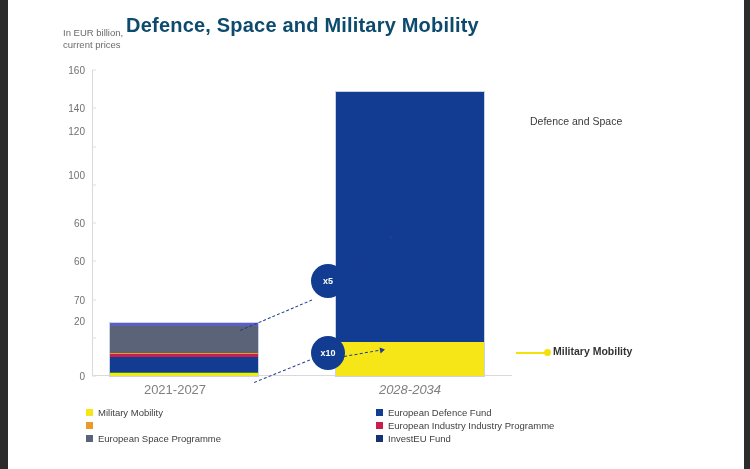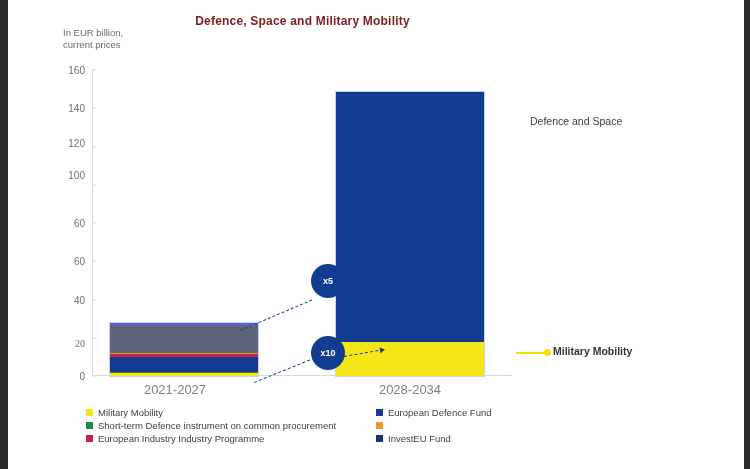--- a/index.html
+++ b/index.html
@@ -35,23 +35,23 @@
     height: 469px;
     background: #ffffff;
   }
 
   .chart-title {
     position: absolute;
     left: 0;
     top: 14px;
     width: 589px;
     text-align: center;
-    font-size: 12px;
+    font-size: 20px;
     font-weight: bold;
-    color: #7f1d1d;
+    color: #0c4a6e;
     letter-spacing: .2px;
   }
 
   .axis-note {
     position: absolute;
     left: 55px;
     top: 27px;
     font-size: 9.5px;
     color: #6b6b6b;
     line-height: 12px;
@@ -109,21 +109,21 @@
 
   .cat-label {
     position: absolute;
     top: 382px;
     font-size: 13px;
     color: #808080;
     text-align: center;
     width: 160px;
   }
   .cat-label.c1 { left: 87px; }
-  .cat-label.c2 { left: 322px; }
+  .cat-label.c2 { left: 322px; font-style: italic; }
 
   
   .badge {
     position: absolute;
     border-radius: 50%;
     background: #123c91;
     color: #ffffff;
     font-size: 9px;
     font-weight: bold;
     display: flex;
@@ -210,31 +210,31 @@
 
     <div class="axis-note">In EUR billion,
 current prices</div>
 
     <div class="plot" id="plot">
       <div class="axis-line-y"></div>
       <div class="axis-line-x"></div>
       <div id="ticks">
           <div class="tick" style="top: 306px;">0</div>
           <div class="tickmark" style="top: 306px;"></div>
-          <div class="tick" style="top: 273px; font-family: Liberation Serif, serif;">20</div>
+          <div class="tick" style="top: 251px;">20</div>
           <div class="tickmark" style="top: 267.75px;"></div>
-          <div class="tick" style="top: 229.5px;">40</div>
+          <div class="tick" style="top: 229.5px;">70</div>
           <div class="tickmark" style="top: 229.5px;"></div>
           <div class="tick" style="top: 191.25px;">60</div>
           <div class="tickmark" style="top: 191.25px;"></div>
           <div class="tick" style="top: 153px;">60</div>
           <div class="tickmark" style="top: 153px;"></div>
           <div class="tick" style="top: 105px;">100</div>
           <div class="tickmark" style="top: 114.75px;"></div>
-          <div class="tick" style="top: 73px;">120</div>
+          <div class="tick" style="top: 61px;">120</div>
           <div class="tickmark" style="top: 76.5px;"></div>
           <div class="tick" style="top: 38.25px;">140</div>
           <div class="tickmark" style="top: 38.25px;"></div>
           <div class="tick" style="top: 0px;">160</div>
           <div class="tickmark" style="top: 0px;"></div>
         </div>
 
       <div class="bar left-bar" id="bar0" style="height: 52.5938px;">
           <div class="seg" title="Military Mobility" style="height: 6.18182%; background: rgb(247, 230, 23);"></div>
           <div class="seg" title="Short-term Defence instrument on common procurement" style="height: 1.81818%; background: rgb(29, 138, 63);"></div>
@@ -273,29 +273,29 @@
     <div class="legend" id="legend">
         <div class="legend-item">
           <span class="swatch" style="background: rgb(247, 230, 23);"></span>
           <span>Military Mobility</span>
         </div>
         <div class="legend-item">
           <span class="swatch" style="background: rgb(18, 60, 145);"></span>
           <span>European Defence Fund</span>
         </div>
         <div class="legend-item">
-          <span class="swatch" style="background: rgb(29, 138, 63);"></span>
-          <span>Short-term Defence instrument on common procurement</span>
-        </div>
-        <div class="legend-item">
           <span class="swatch" style="background: rgb(232, 155, 39);"></span>
         </div>
         <div class="legend-item">
           <span class="swatch" style="background: rgb(200, 32, 75);"></span>
           <span>European Industry Industry Programme</span>
+        </div>
+        <div class="legend-item">
+          <span class="swatch" style="background: rgb(90, 99, 120);"></span>
+          <span>European Space Programme</span>
         </div>
         <div class="legend-item">
           <span class="swatch" style="background: rgb(21, 51, 110);"></span>
           <span>InvestEU Fund</span>
         </div>
       </div>
   </div>
 </div>
 
 </body></html>

